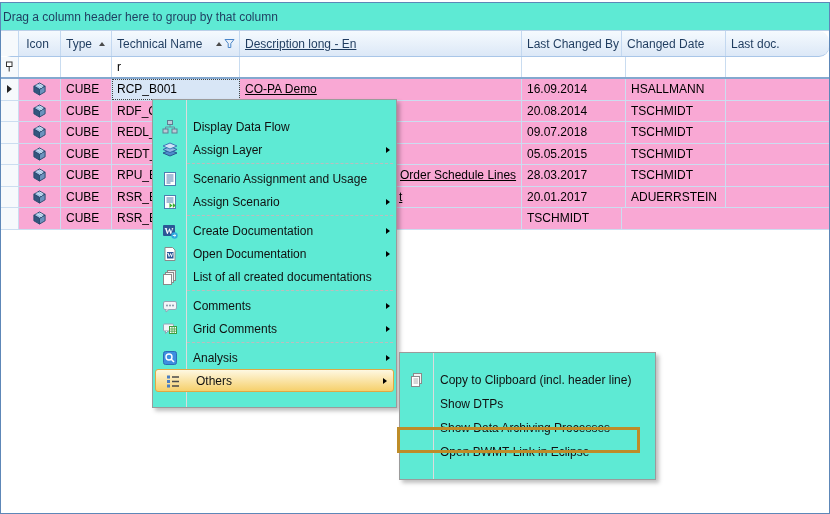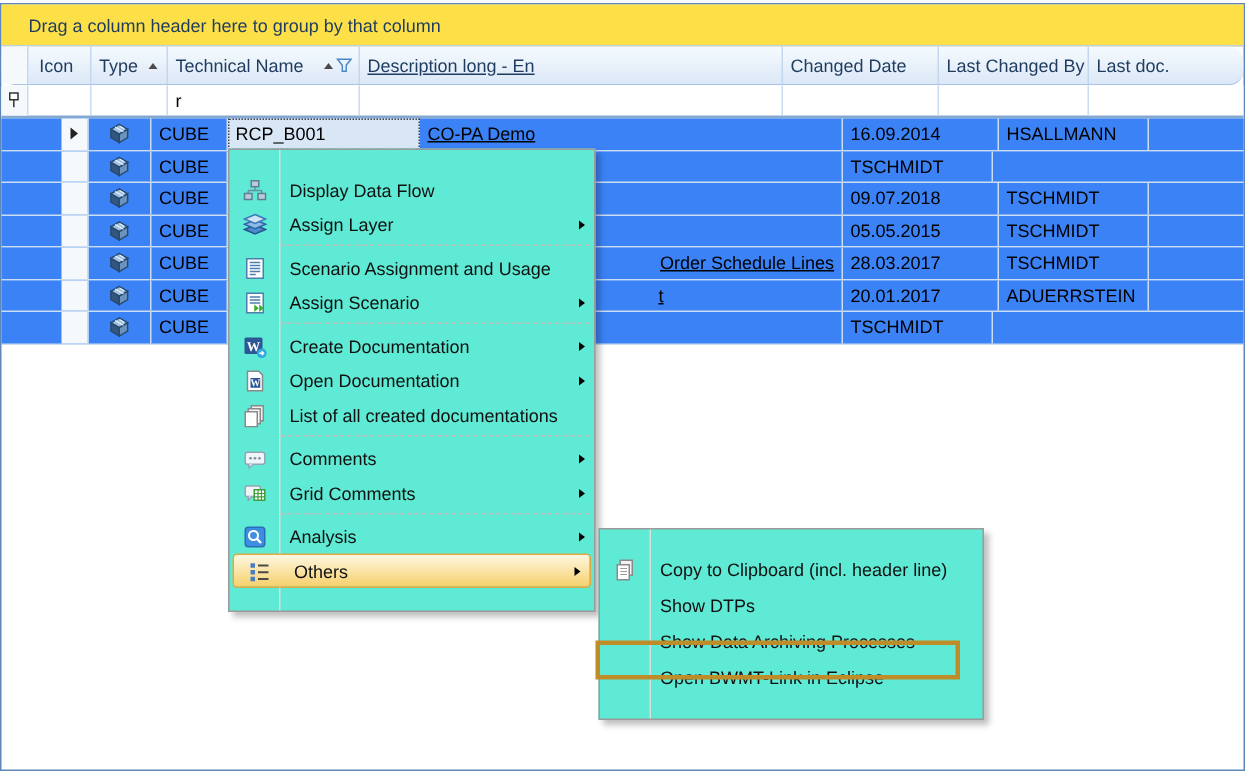--- a/index.html
+++ b/index.html
@@ -2,26 +2,26 @@
 <html><head>
 <meta charset="utf-8">
 <style>
   * { margin:0; padding:0; box-sizing:border-box; }
   html,body { width:830px; height:514px; background:#fff; }
   body { font-family:"Liberation Sans","DejaVu Sans",sans-serif; font-size:12px; color:#000; overflow:hidden; }
   #stage { position:relative; width:830px; height:514px; background:#fff; }
 
   
   .grid { position:absolute; left:0; top:2px; right:0; bottom:0; border:1px solid #5D87B8; background:#fff; }
-  .group-panel { height:28px; background:#fde047; color:#1F3C5F; display:flex; align-items:center; padding-left:18px; border-bottom:1px solid #BBD0E8; }
+  .group-panel { height:28px; background:#5eead4; color:#1F3C5F; display:flex; align-items:center; padding-left:2px; border-bottom:1px solid #BBD0E8; }
   .hdr-row { display:flex; height:26px; background:linear-gradient(#F5FAFE,#DCE8F7); border-bottom:1px solid #A9C6E8; color:#1F3C5F;border-radius:10px; }
   .hdr-cell { border-right:1px solid #C3D8F0; display:flex; align-items:center; padding:0 4px 0 5px; overflow:hidden; white-space:nowrap; }
   .flt-row { display:flex; height:22px; background:#fff; border-bottom:2px solid #84A8CF; }
   .flt-cell { border-right:1px solid #C9DCF0; display:flex; align-items:center; padding-left:5px; overflow:hidden; }
-  .row { display:flex; height:21.5px; background:#3b82f6; border-bottom:1px solid #CBDDF0;padding-left:40px; }
+  .row { display:flex; height:21.5px; background:#f9a8d4; border-bottom:1px solid #CBDDF0; }
   .cell { border-right:1px solid #CBDDF0; display:flex; align-items:center; padding-left:5px; overflow:hidden; white-space:nowrap; }
   .w-ind { width:18px; padding-left:0; justify-content:center; background:#F6F9FC; }
   .w-icon { width:42px; padding-left:0; justify-content:center; }
   .w-type { width:51px; }
   .w-tech { width:128px; }
   .w-desc { width:282px;text-decoration:underline; }
   .w-date { width:104px; }
   .w-by   { width:100px; }
   .w-last { flex:1; border-right:none; }
   .spacer { flex:1; }
@@ -67,25 +67,25 @@
         <span>Technical Name</span>
           <span class="spacer"></span>
         <span class="sort-asc"></span>
         <svg width="11" height="11">
             <path d="M1 1.5 H10 L6.8 5.5 V9.5 H4.2 V5.5 Z" fill="#EAF2FB" stroke="#4A86C8"></path>
           </svg>
       </div>
       <div class="hdr-cell w-desc">
           <span>Description long - En</span>
         </div>
+      <div class="hdr-cell w-by">
+          <span>Last Changed By</span>
+        </div>
       <div class="hdr-cell w-date">
           <span>Changed Date</span>
-        </div>
-      <div class="hdr-cell w-by">
-          <span>Last Changed By</span>
         </div>
       <div class="hdr-cell w-last">
           <span>Last doc.</span>
         </div>
     </div>
 
     <div class="flt-row">
       <div class="flt-cell w-ind" style="background:#F6F9FC;justify-content:center;padding-left:0;">
         <svg width="9" height="12">
             <rect x="1.5" y="1" width="5.5" height="4.5" fill="#fff" stroke="#333"></rect>
@@ -133,20 +133,21 @@
             <polygon points="2,4.5 8,8 8,14 2,10.5" fill="#33567E" stroke="#27496E"></polygon>
             <polygon points="14,4.5 8,8 8,14 14,10.5" fill="#6C92BE" stroke="#27496E"></polygon>
             <path d="M5 2.8 L11 6.3 M8.5 2.4 L11.5 4.1" stroke="#E8F2FA" stroke-width="0.8" fill="none"></path>
           </svg>
         </div>
       <div class="cell w-type">CUBE</div>
       <div class="cell w-tech">RDF_C</div>
       <div class="cell w-desc">
           <span></span>
         </div>
+      <div class="cell w-date">20.08.2014</div>
       <div class="cell w-by">TSCHMIDT</div>
       <div class="cell w-last"></div>
     </div>
 
     <div class="row">
       <div class="cell w-ind"></div>
       <div class="cell w-icon">
           <svg width="15" height="14" viewBox="0 0 16 15">
             <polygon points="8,1 14,4.5 8,8 2,4.5" fill="#9FC0E2" stroke="#27496E"></polygon>
             <polygon points="2,4.5 8,8 8,14 2,10.5" fill="#33567E" stroke="#27496E"></polygon>

